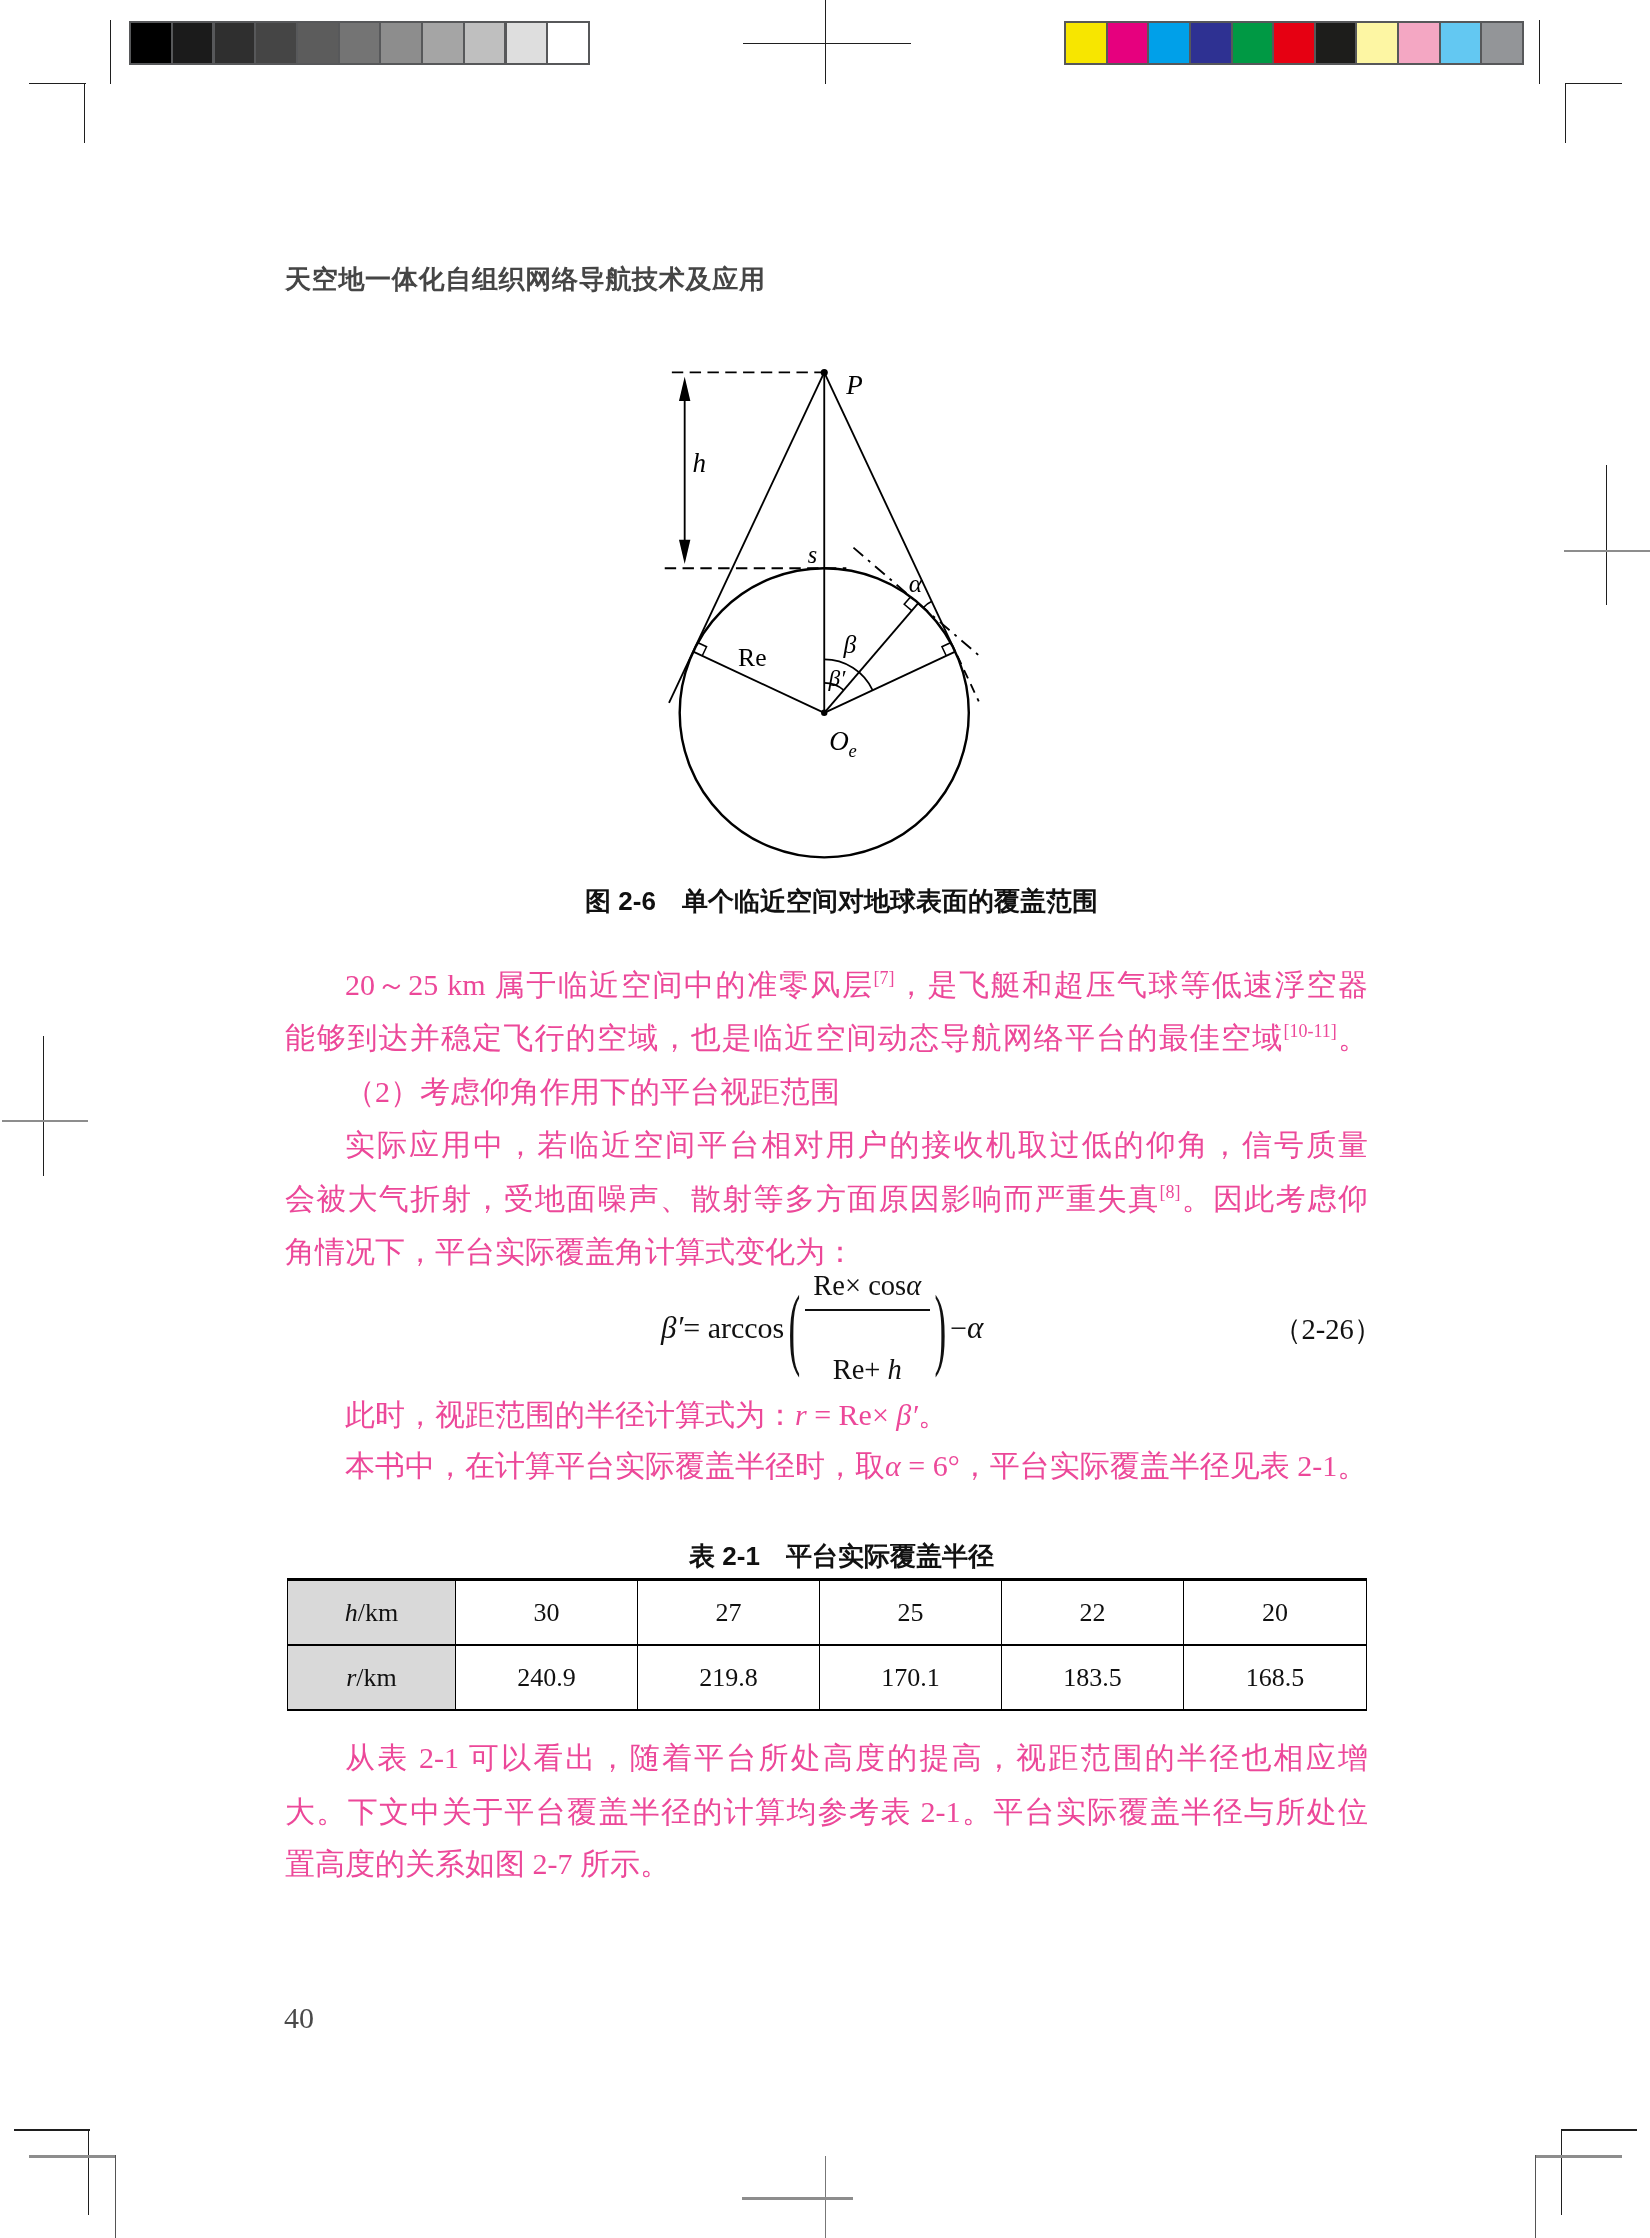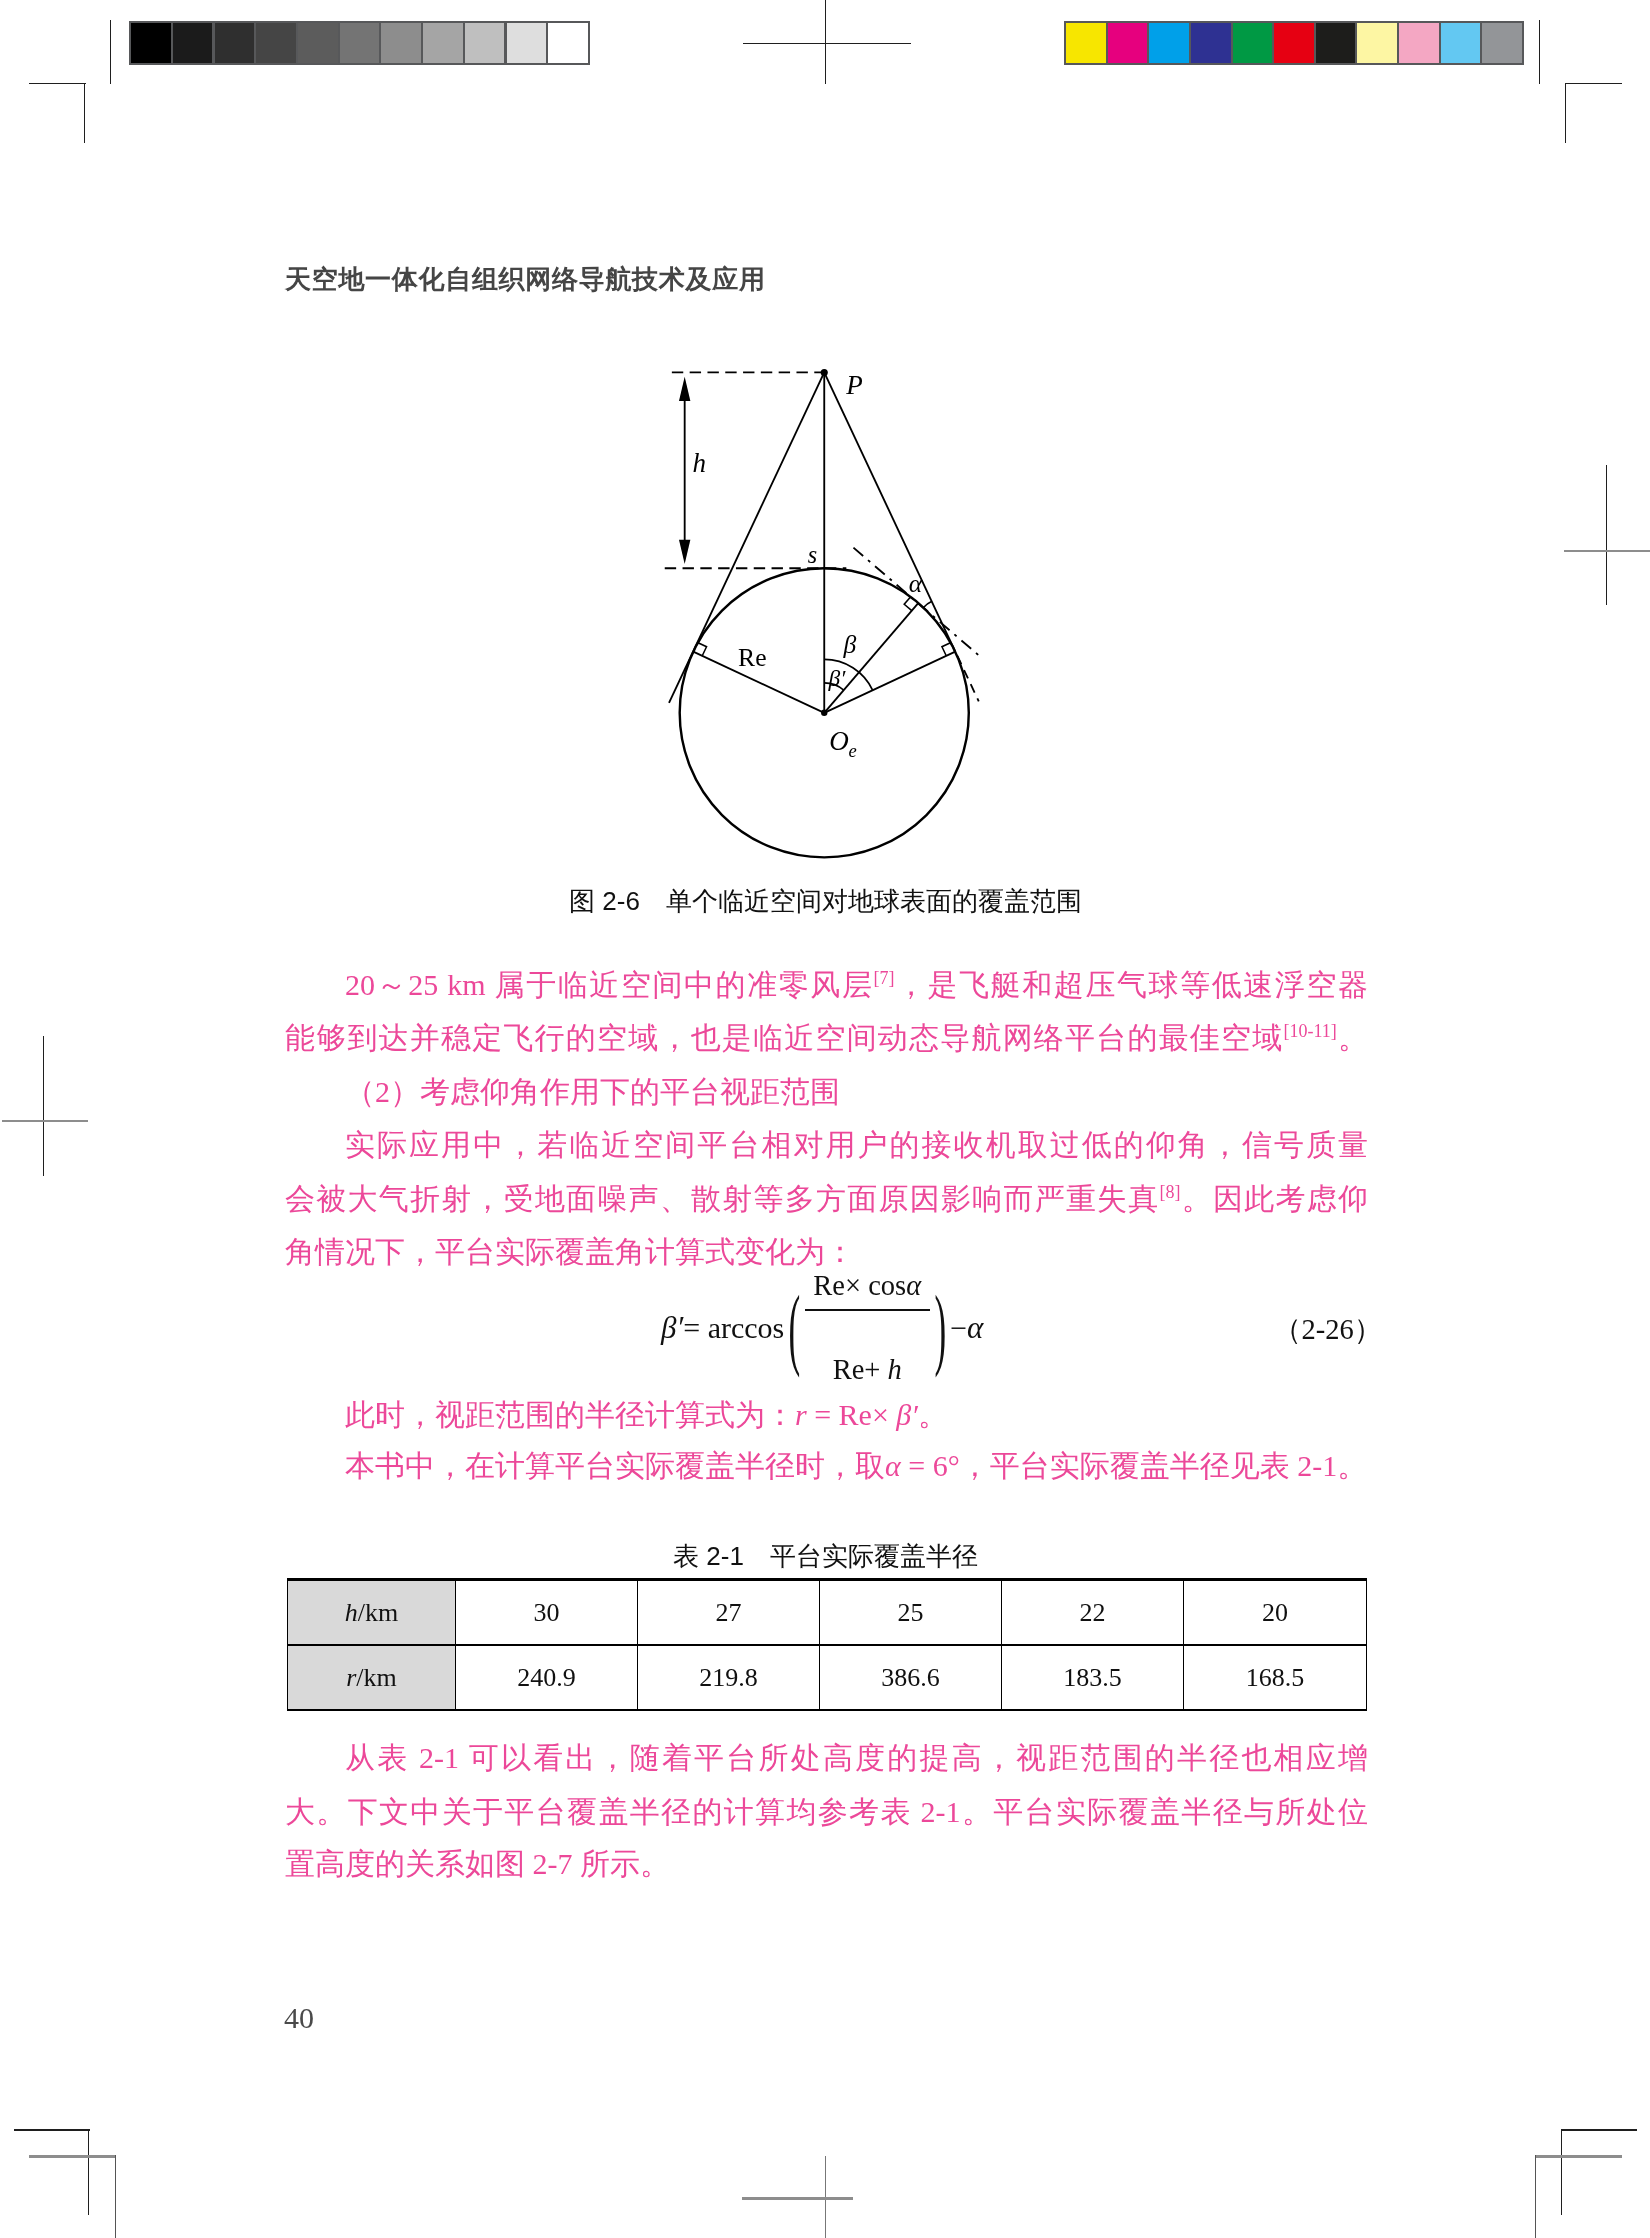--- a/index.html
+++ b/index.html
@@ -3,22 +3,22 @@
 <meta charset="utf-8">
 <style>
   html,body{margin:0;padding:0;background:#ffffff;}
   .page{position:relative;width:1651px;height:2239px;background:#ffffff;overflow:hidden;
         font-family:"Liberation Serif","DejaVu Serif",serif;color:#1c1c1c;}
   .mark{position:absolute;background:#1f1f1f;}
   .mark.gray{background:#8d8d8d;}
   .calbar{position:absolute;top:20.7px;height:44px;background:#57585a;display:flex;gap:2.1px;padding:2.1px;box-sizing:border-box;}
   .calbar span{flex:1 1 0;display:block;}
   .runhead{position:absolute;left:285px;top:238px;font-size:26px;font-weight:600;color:#454545;letter-spacing:0.7px;white-space:nowrap;margin-top:24px;}
-  .figcap,.tblcap{position:absolute;left:284px;width:1083px;text-align:center;
-        font-family:"Liberation Sans","DejaVu Sans",sans-serif;font-weight:400;font-size:26px;color:#111;}
+  .figcap,.tblcap{position:absolute;left:300px;width:1083px;text-align:center;
+        font-family:"Liberation Sans","DejaVu Sans",sans-serif;font-weight:700;font-size:26px;color:#111;}
   .bl{position:absolute;left:285px;width:1083px;font-size:30px;line-height:1.15;color:#ec4899;}
   .just{text-align:justify;text-align-last:justify;}
   .ind{text-indent:60px;}
   .bl sup{font-size:18px;vertical-align:super;line-height:0;}
   .iv{font-style:italic;}
   .eq{position:absolute;left:661px;top:1278px;height:100px;display:flex;align-items:center;font-size:30px;color:#111;}
   .eq .bp{display:inline-block;font-size:44px;font-weight:300;transform:scaleY(2.05) scaleX(0.8);margin:0 2.9px;}
   .frac{display:inline-flex;flex-direction:column;text-align:center;font-size:28.5px;}
   .frac .num{padding:0 8.6px 6.4px;border-bottom:2.1px solid #111;}
   .frac .den{padding:6.4px 8.6px 0;margin-top:37px;}
@@ -182,21 +182,21 @@
       <div class="tcell vl">22</div>
       <div class="tcell vl">20</div>
     </div>
     <div class="trow">
       <div class="tcell hd">
           <span class="iv">r</span>
           <span>/km</span>
         </div>
       <div class="tcell vl">240.9</div>
       <div class="tcell vl">219.8</div>
-      <div class="tcell vl">386.6</div>
+      <div class="tcell vl">170.1</div>
       <div class="tcell vl">183.5</div>
       <div class="tcell vl">168.5</div>
     </div>
   </div>
 
   <div class="bl just ind" style="top:1741px;">从表 2-1 可以看出，随着平台所处高度的提高，视距范围的半径也相应增</div>
   <div class="bl just" style="top:1795px;">大。下文中关于平台覆盖半径的计算均参考表 2-1。平台实际覆盖半径与所处位</div>
   <div class="bl" style="top:1847px;">置高度的关系如图 2-7 所示。</div>
 
   <div class="pagenum">40</div>

